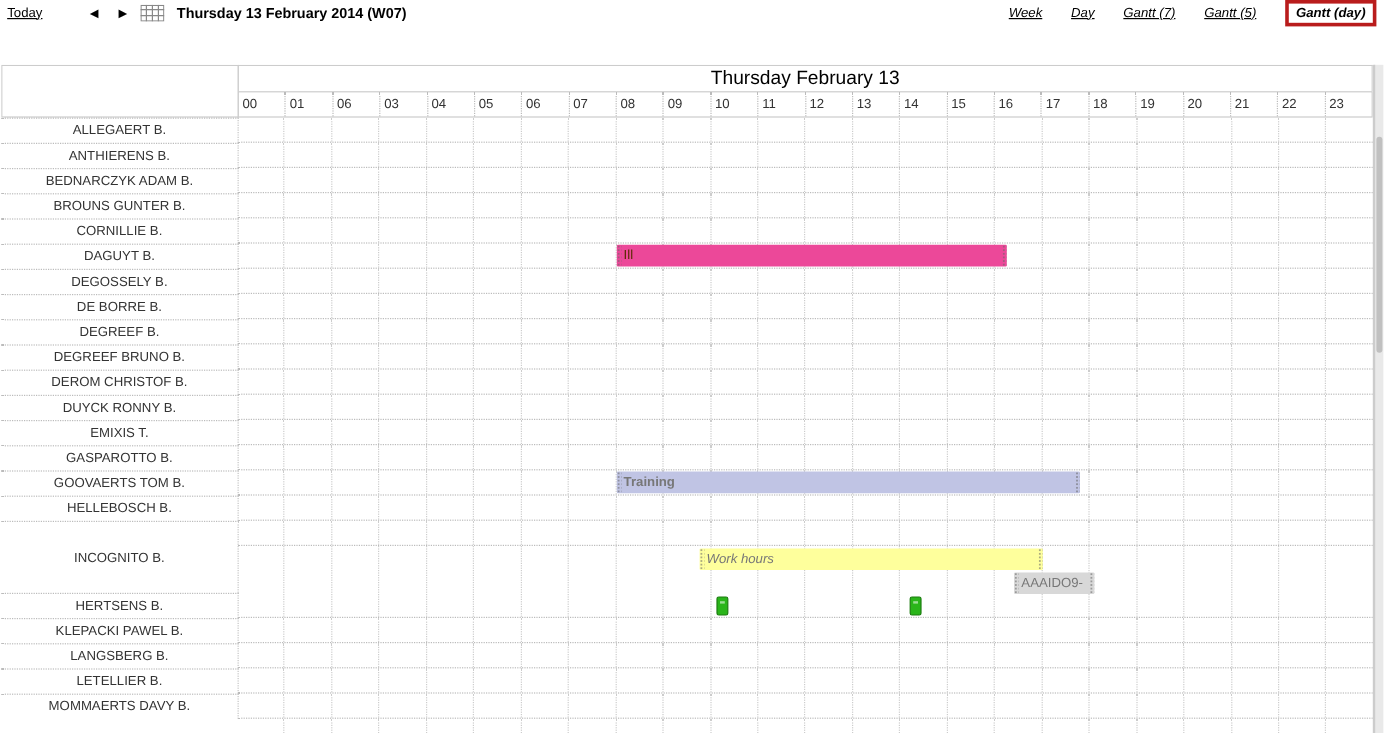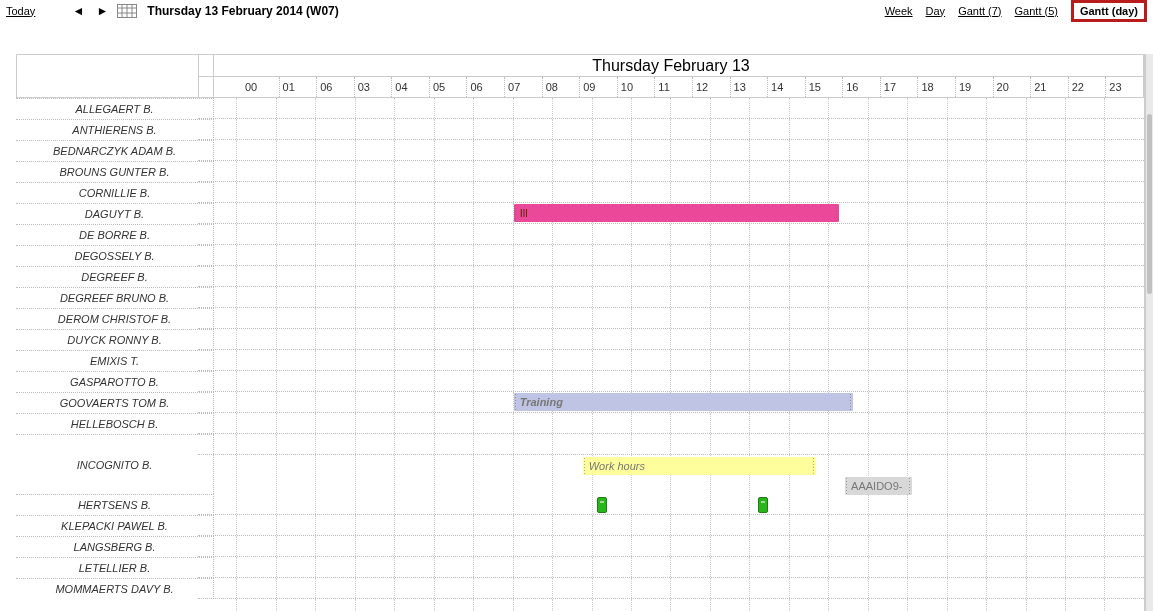--- a/index.html
+++ b/index.html
@@ -40,48 +40,48 @@
     margin-right: 10px;
     cursor: pointer;
   }
   .toolbar .grid-ico svg { display:block; }
   .toolbar .title {
     font-weight: bold;
     font-size: 12px;
   }
   .toolbar .spacer { flex: 1; }
   .toolbar .view-link {
-    margin-left: 13px;
+    margin-left: 24px;
     text-decoration: underline;
     cursor: pointer;
+    font-style: italic;
   }
   .toolbar .view-link.active {
     font-weight: bold;
     text-decoration: none;
     background: #fff;
     border: 3px solid #b91c1c;
     padding: 2px 6px;
   }
 
   .sheet {
     position: absolute;
     top: 54px;
     left: 0;
     right: 0;
     bottom: 0;
   }
 
   .name-col {
     position: absolute;
     top: 0;
-    left: 16px;
+    left: 1px;
     width: 198px;
     bottom: 0;
     overflow: hidden;
-    font-style: italic;
   }
   .name-col .head-spacer {
     height: 44px;
     border: 1px solid #ccc;
     background: #fff;
   }
   .name-col .row {
     height: 21px;
     line-height: 21px;
     text-align: center;
@@ -106,21 +106,20 @@
     line-height: 22px;
     text-align: center;
     border: 1px solid #ccc;
     border-bottom: none;
     font-size: 16px;
   }
   .hours {
     display: flex;
     height: 22px;
     border: 1px solid #ccc;
-    padding-left: 43px;
   }
   .hours .hcell {
     flex: 1;
     border-right: 1px dotted #bbb;
     text-align: left;
     padding-left: 3px;
     line-height: 20px;
     font-size: 11px;
     color: #333;
   }
@@ -231,22 +230,22 @@
 <div class="sheet">
   <div class="name-col">
     <div class="head-spacer"></div>
     <div id="name-rows">
         <div class="row">ALLEGAERT B.</div>
         <div class="row">ANTHIERENS B.</div>
         <div class="row">BEDNARCZYK ADAM B.</div>
         <div class="row">BROUNS GUNTER B.</div>
         <div class="row">CORNILLIE B.</div>
         <div class="row">DAGUYT B.</div>
+        <div class="row">DEGOSSELY B.</div>
         <div class="row">DE BORRE B.</div>
-        <div class="row">DEGOSSELY B.</div>
         <div class="row">DEGREEF B.</div>
         <div class="row">DEGREEF BRUNO B.</div>
         <div class="row">DEROM CHRISTOF B.</div>
         <div class="row">DUYCK RONNY B.</div>
         <div class="row">EMIXIS T.</div>
         <div class="row">GASPAROTTO B.</div>
         <div class="row">GOOVAERTS TOM B.</div>
         <div class="row">HELLEBOSCH B.</div>
         <div class="row tall">INCOGNITO B.</div>
         <div class="row">HERTSENS B.</div>
@@ -699,21 +698,21 @@
             <div></div>
             <div></div>
             <div></div>
             <div></div>
             <div></div>
             <div></div>
             <div></div>
             <div></div>
             <div></div>
           </div>
-          <div class="bar bar-lav" style="left: 315.667px; width: 339px; font-style: italic;">Training</div>
+          <div class="bar bar-lav" style="left: 315.667px; width: 386px;">Training</div>
         </div>
         <div class="grow">
           <div class="vlines">
             <div></div>
             <div></div>
             <div></div>
             <div></div>
             <div></div>
             <div></div>
             <div></div>
@@ -784,21 +783,21 @@
             <div></div>
             <div></div>
             <div></div>
             <div></div>
             <div></div>
             <div></div>
             <div></div>
             <div></div>
             <div></div>
           </div>
-          <div class="bar bar-yellow" style="left: 384.719px; width: 233px; top: 2px;">Work hours</div>
+          <div class="bar bar-yellow" style="left: 384.719px; width: 286px; top: 2px;">Work hours</div>
           <div class="chip" style="left: 398.529px; top: 42px;"></div>
           <div class="chip" style="left: 560.308px; top: 42px;"></div>
           <div class="bar bar-gray" style="left: 647.117px; width: 67.0792px; top: 22px;">AAAIDO9-53</div>
         </div>
         <div class="grow">
           <div class="vlines">
             <div></div>
             <div></div>
             <div></div>
             <div></div>

